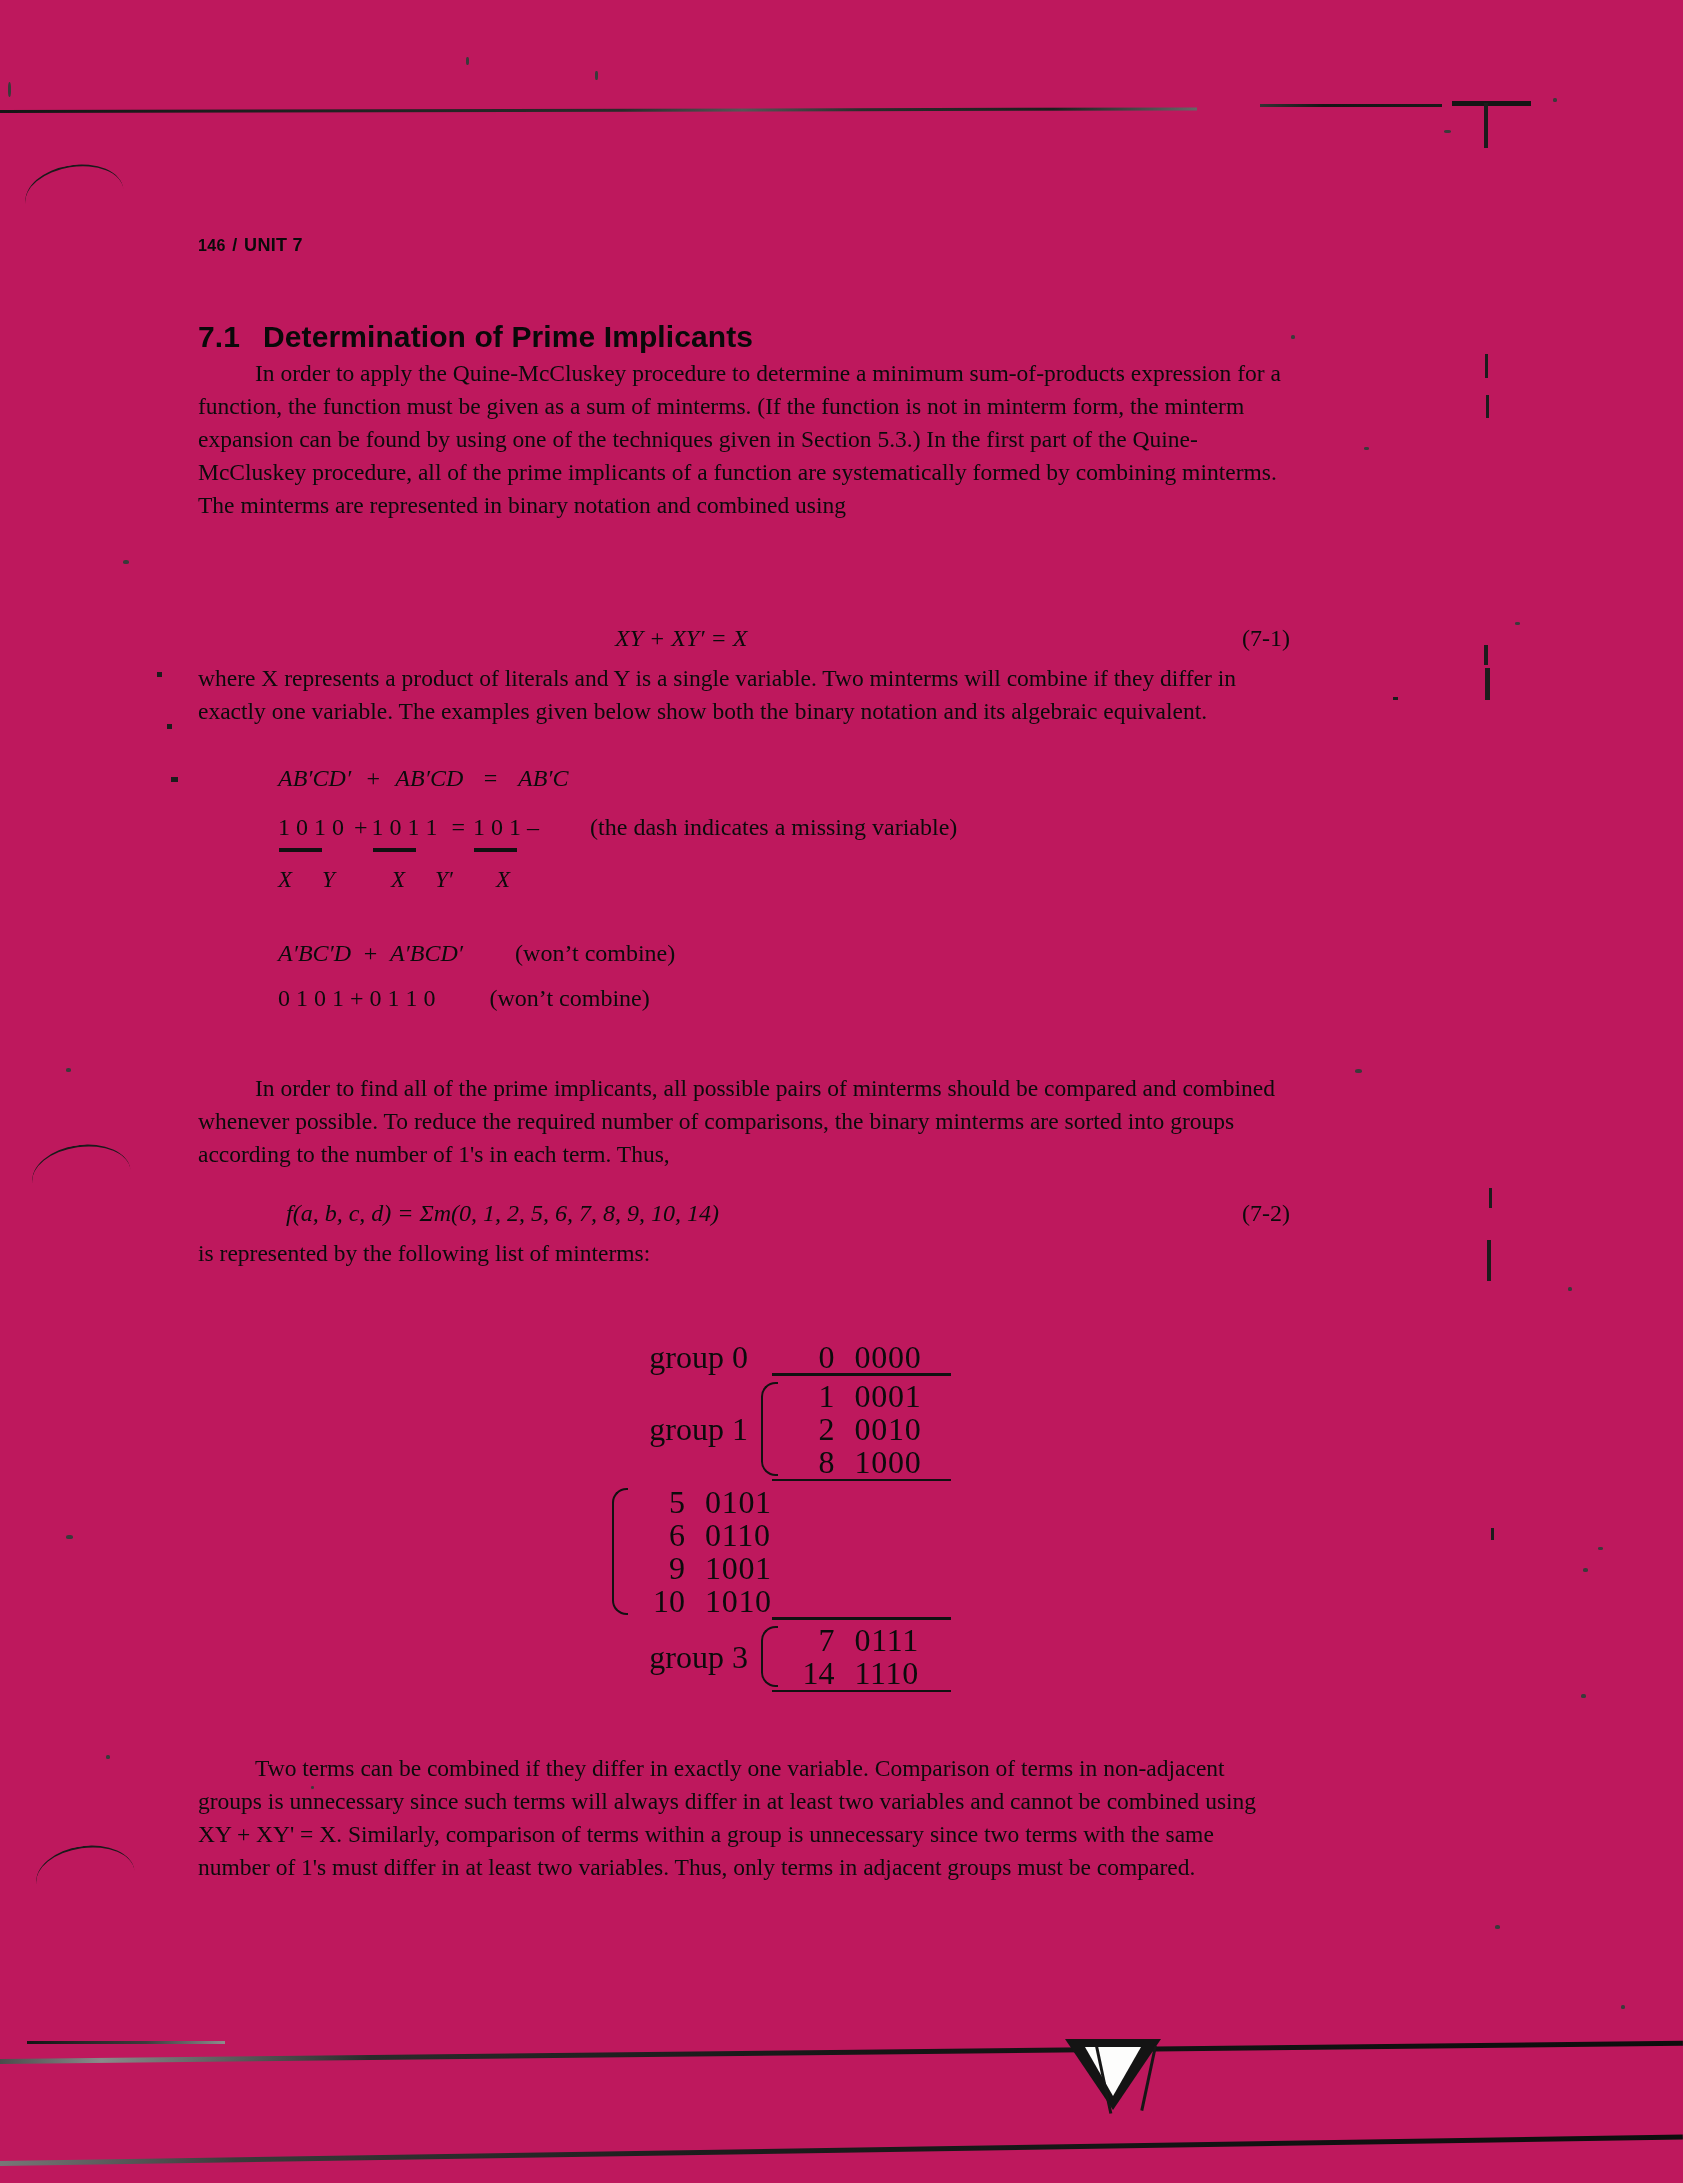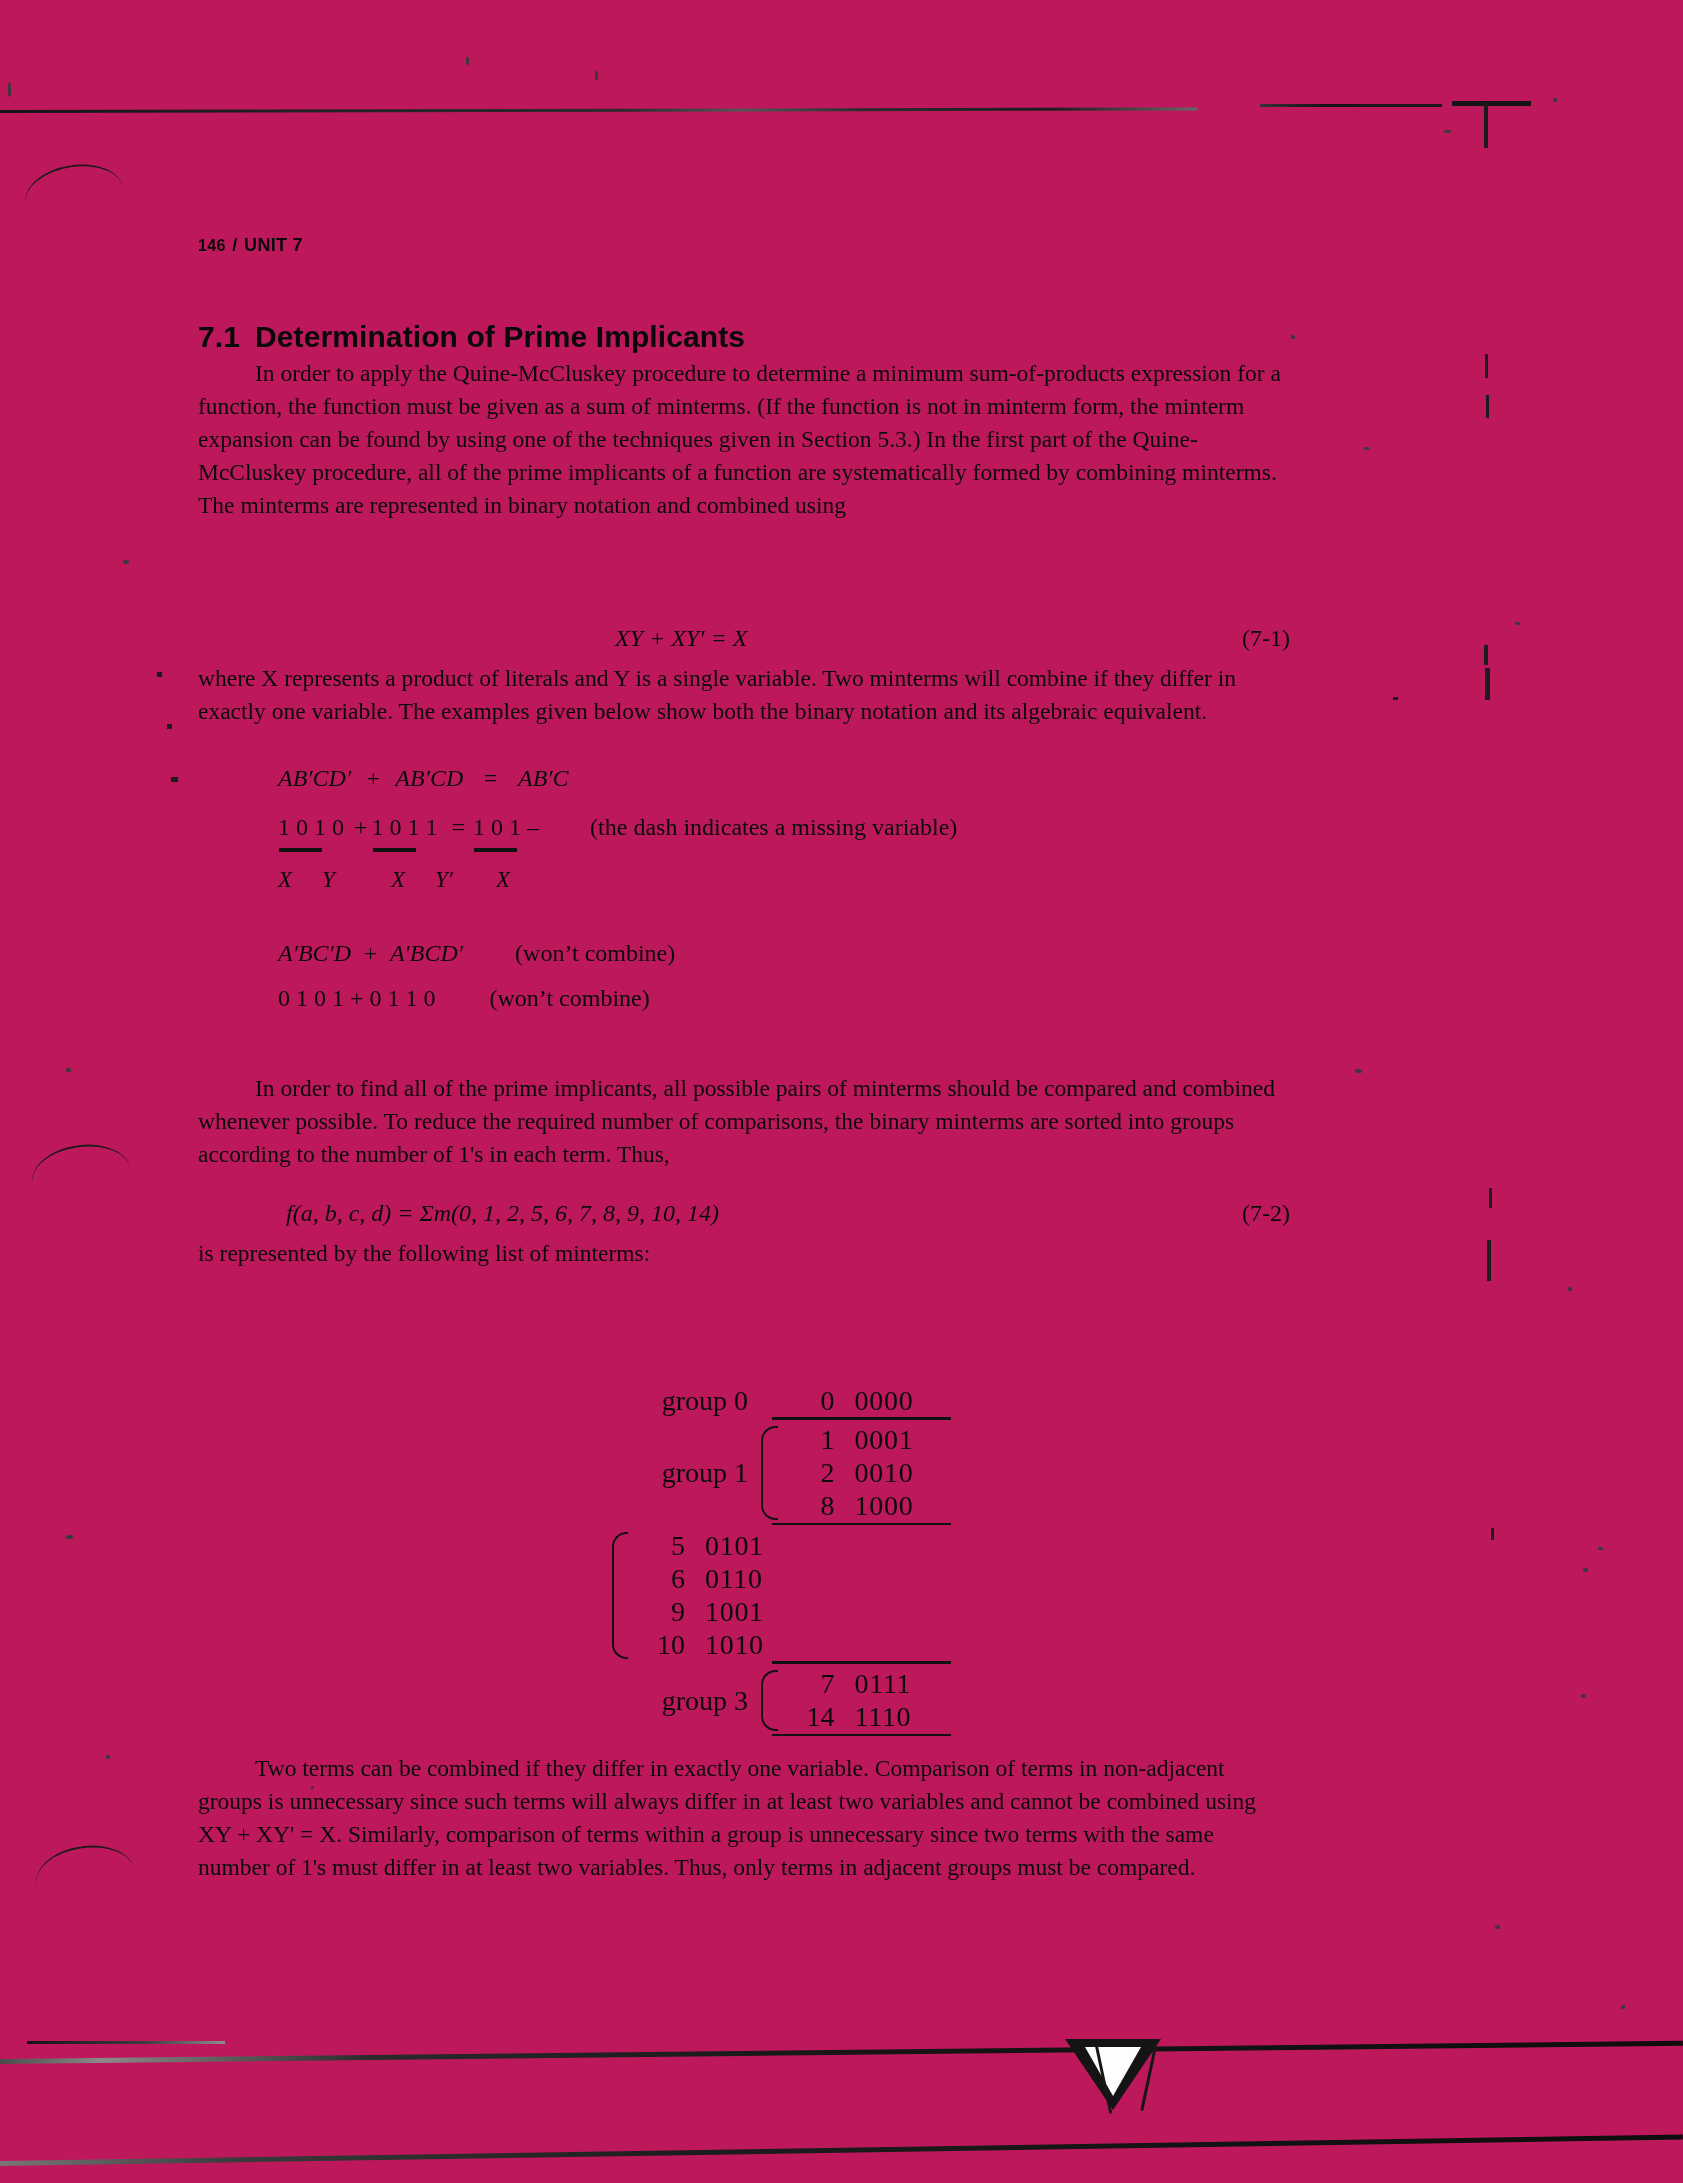--- a/index.html
+++ b/index.html
@@ -111,21 +111,21 @@
   #section-heading {
     position: absolute;
     left: 198px; top: 300px;
     font-family: "Liberation Sans", "DejaVu Sans", sans-serif;
     font-weight: bold;
     font-size: 30px;
     letter-spacing: 0.1px;
     color: #090909;
     white-space: nowrap;
   }
-  #section-heading .num { margin-right: 15px; }
+  #section-heading .num { margin-right: 23px; }
 
   .body-block {
     position: absolute;
     left: 198px;
     width: 1092px;
     font-size: 23.5px;
     line-height: 33px;
     text-align: left;
     color: #0b0b0b;
   }
@@ -171,22 +171,22 @@
     left: 1.3px; right: 4px;
     bottom: -8.6px;
     height: 3.3px;
     background: #111;
   }
 
   
   #minterm-table {
     position: absolute;
     left: 609px;
-    top: 1384px;
-    font-size: 28px;
+    top: 1340px;
+    font-size: 32px;
     line-height: 32px;
   }
   .mt-row { display: flex; align-items: center; height: 33px; }
   .mt-idx { width: 52px; text-align: right; padding-right: 20px; }
   .mt-bin { width: 99px; text-align: left; letter-spacing: 0.7px; }
   .mt-rule { height: 6.6px; display: flex; }
   .mt-rule .bar {
     margin-left: 163px;
     width: 179px;
     height: 2.6px;

